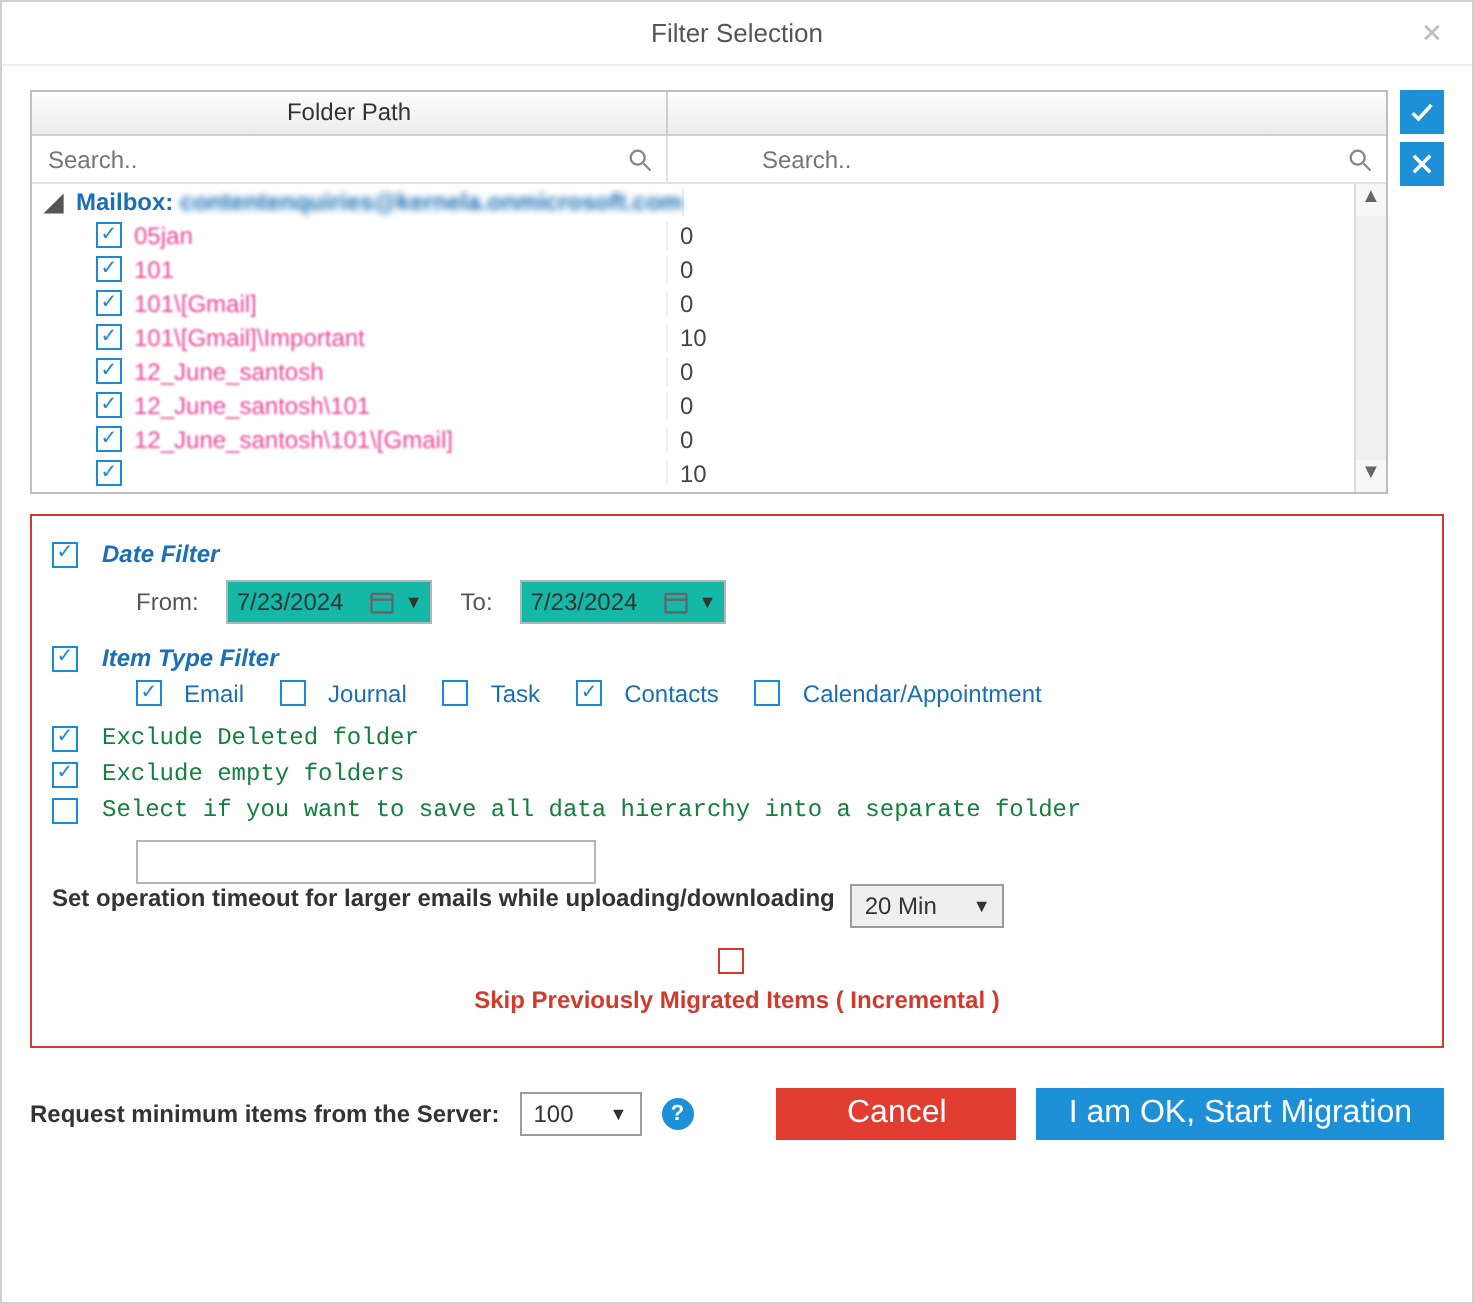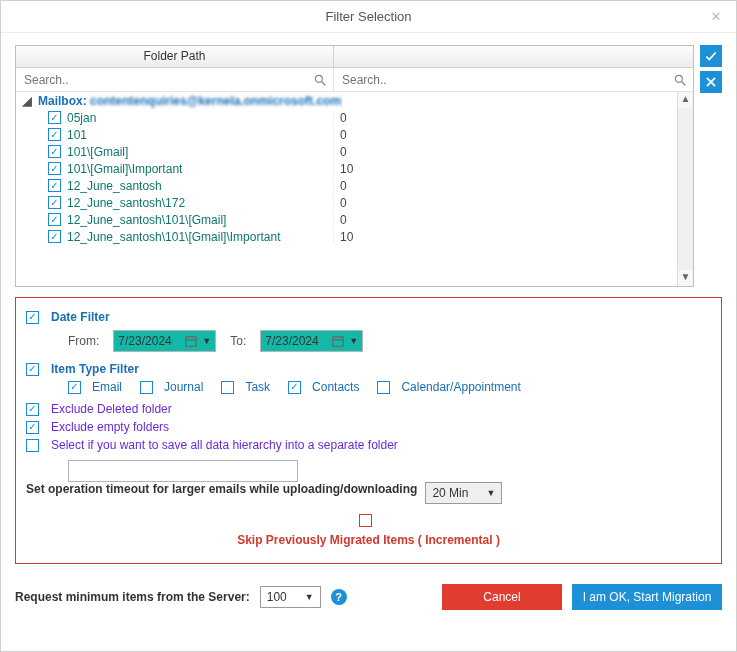--- a/index.html
+++ b/index.html
@@ -3,72 +3,72 @@
 <meta charset="utf-8">
 <style>
   * { box-sizing: border-box; font-family: "Segoe UI", Tahoma, Arial, sans-serif; }
   body { margin:0; background:#fff; font-size:12px; color:#333; }
   .window { width:737px; height:652px; border:1px solid #d0d0d0; position:relative; }
   .titlebar { height:32px; line-height:32px; text-align:center; font-size:13px; color:#555; position:relative; border-bottom:1px solid #eee;}
   .close-x { position:absolute; right:8px; top:4px; width:24px; height:24px; line-height:24px; text-align:center; color:#bbb; cursor:pointer;}
   .body { padding:12px 14px 8px 14px; }
   .subtitle { color:#1a6fb5; font-weight:600; font-size:13px; margin-bottom:6px;}
   .grid-wrap { display:flex; align-items:flex-start; gap:6px; }
-  .grid { flex:1; border:1px solid #bfbfbf; height:242px; display:flex; flex-direction:column; background:#fff; overflow:hidden;}
+  .grid { flex:1; border:1px solid #bfbfbf; height:202px; display:flex; flex-direction:column; background:#fff; overflow:hidden;}
   .grid-head { display:flex; background:linear-gradient(#fdfdfd,#ececec); border-bottom:1px solid #cfcfcf; height:22px; }
   .col { padding:3px 8px; font-size:12px; color:#333; }
   .col.path { flex:0 0 318px; border-right:1px solid #cfcfcf; text-align:center;}
   .col.count { flex:1; text-align:left; padding-left:8px;}
-  .grid-search { display:flex; border-bottom:1px solid #e3e3e3; height:24px; }
+  .grid-search { display:flex; border-bottom:1px solid #e3e3e3; height:24px;gap:39px; }
   .sbox { display:flex; align-items:center; padding:0 6px; }
   .sbox.path { flex:0 0 318px; border-right:1px solid #e3e3e3;}
   .sbox.count { flex:1; }
   .sbox input { border:none; outline:none; flex:1; font-size:12px; color:#666; background:transparent;}
   .mag { width:14px; height:14px; color:#888; flex:0 0 14px;}
   .grid-rows { flex:1; overflow:hidden; position:relative;}
   .scroll-col { position:absolute; right:0; top:0; bottom:0; width:16px; background:#f0f0f0; border-left:1px solid #dcdcdc;}
   .scroll-up,.scroll-dn{height:16px;text-align:center;color:#666;line-height:14px;font-size:10px;background:#f7f7f7}
   .scroll-dn{position:absolute;bottom:0;left:0;right:0;}
   .row { display:flex; height:17px; align-items:center; }
   .row .c1 { flex:0 0 318px; display:flex; align-items:center; padding-left:4px; border-right:1px solid #f0f0f0;}
   .row .c2 { flex:1; padding-left:6px; color:#444;}
   .mailbox-row .c1 { font-weight:600; }
   .mailbox-row .lbl { color:#1a6fb5; }
   .mailbox-row .addr { color:#1a6fb5; filter:blur(1.5px); }
   .tw { width:14px; text-align:center; color:#555; margin-right:4px;}
   .cb { width:13px;height:13px;border:1px solid #1a8ad6;margin-right:6px;display:inline-flex;align-items:center;justify-content:center;background:#fff;}
   .cb.checked::after{content:"✓";font-size:10px;color:#1a8ad6;line-height:10px;}
   .indent1{padding-left:28px;} 
-  .rowtxt{color:#0f766e; font-size:12px; filter:blur(0.6px);}
+  .rowtxt{color:#ec4899; font-size:12px; filter:blur(0.6px);}
   .side-btns { display:flex; flex-direction:column; gap:4px; }
   .sq { width:22px;height:22px;background:#1e90d8;display:flex;align-items:center;justify-content:center;color:#fff;cursor:pointer;}
   .sq svg{width:14px;height:14px;}
   .redbox { border:1px solid #d23a2e; margin-top:10px; padding:8px 10px 12px 10px;}
   .chk-line { display:flex; align-items:center; gap:6px; margin:4px 0;}
-  .chk-line .lab { color:#1a6fb5; font-weight:600;}
-  .chk-norm { color:#6d28d9; }
+  .chk-line .lab { color:#1a6fb5; font-weight:600;font-style:italic;}
+  .chk-norm { color:#15803d;font-family:Liberation Mono, monospace; }
   .sub-row { display:flex; align-items:center; gap:14px; margin:6px 0 10px 42px;}
   .fld-lab { color:#555; }
   .datebox { display:inline-flex; align-items:center; border:1px solid #b5b5b5; background:#14b8a6; height:22px; padding:0 4px; gap:4px;}
   .datebox span.val{min-width:62px; color:#333;}
   .datebox .cal{width:14px;height:14px;color:#666;}
   .datebox .dd{font-size:9px;color:#333;}
   .typerow { display:flex; gap:18px; margin:4px 0 8px 42px; align-items:center;}
-  .tcb { display:inline-flex; align-items:center; gap:5px; color:#1a6fb5;}
+  .tcb { display:inline-flex; gap:5px; color:#1a6fb5;}
   .txtin { border:1px solid #b5b5b5; height:22px; width:230px; margin:4px 0 0 42px; background:#fff;}
   .timeout-row{display:flex;align-items:flex-start;gap:8px;margin-top:0;}
   .timeout-row .tl{color:#333;font-weight:600;}
   .combo{display:inline-flex;align-items:center;border:1px solid #9a9a9a;background:#efefef;height:22px;padding:0 6px;gap:18px;}
   .combo .dd{font-size:9px;}
   .skip{color:#d23a2e;font-weight:600;}
   .footer { display:flex; align-items:center; gap:10px; padding:12px 14px 0 14px;justify-content:space-between;}
   .footer .flab{color:#333;font-weight:600;}
   .help{width:16px;height:16px;border-radius:50%;background:#1e90d8;color:#fff;display:inline-flex;align-items:center;justify-content:center;font-size:11px;font-weight:700;}
   .spacer{flex:1;}
-  .btn{height:26px;padding:0 4px;display:inline-flex;align-items:center;justify-content:center;color:#fff;cursor:pointer;font-size:12px;}
+  .btn{height:26px;padding:0 16px;display:inline-flex;align-items:center;justify-content:center;color:#fff;cursor:pointer;font-size:16px;}
   .btn.cancel{background:#e03c2f;min-width:120px;}
   .btn.go{background:#1e90d8;min-width:150px;}
 </style>
 </head>
 <body>
 
 <div class="window">
   <div class="titlebar">
     <span>Filter Selection</span>
     <div class="close-x">✕</div>
@@ -139,37 +139,36 @@
                   <span class="indent1"></span>
                   <span class="cb checked"></span>
                   <span class="rowtxt">12_June_santosh</span>
                 </div>
                 <div class="c2">0</div>
               </div>
               <div class="row">
                 <div class="c1">
                   <span class="indent1"></span>
                   <span class="cb checked"></span>
-                  <span class="rowtxt">12_June_santosh\172</span>
+                  <span class="rowtxt">12_June_santosh\101</span>
                 </div>
                 <div class="c2">0</div>
               </div>
               <div class="row">
                 <div class="c1">
                   <span class="indent1"></span>
                   <span class="cb checked"></span>
                   <span class="rowtxt">12_June_santosh\101\[Gmail]</span>
                 </div>
                 <div class="c2">0</div>
               </div>
               <div class="row">
                 <div class="c1">
                   <span class="indent1"></span>
                   <span class="cb checked"></span>
-                  <span class="rowtxt">12_June_santosh\101\[Gmail]\Important</span>
                 </div>
                 <div class="c2">10</div>
               </div>
               <div class="row"></div>
             </div>
           <div class="scroll-col">
             <div class="scroll-up">▲</div>
             <div class="scroll-dn">▼</div>
           </div>
         </div>

